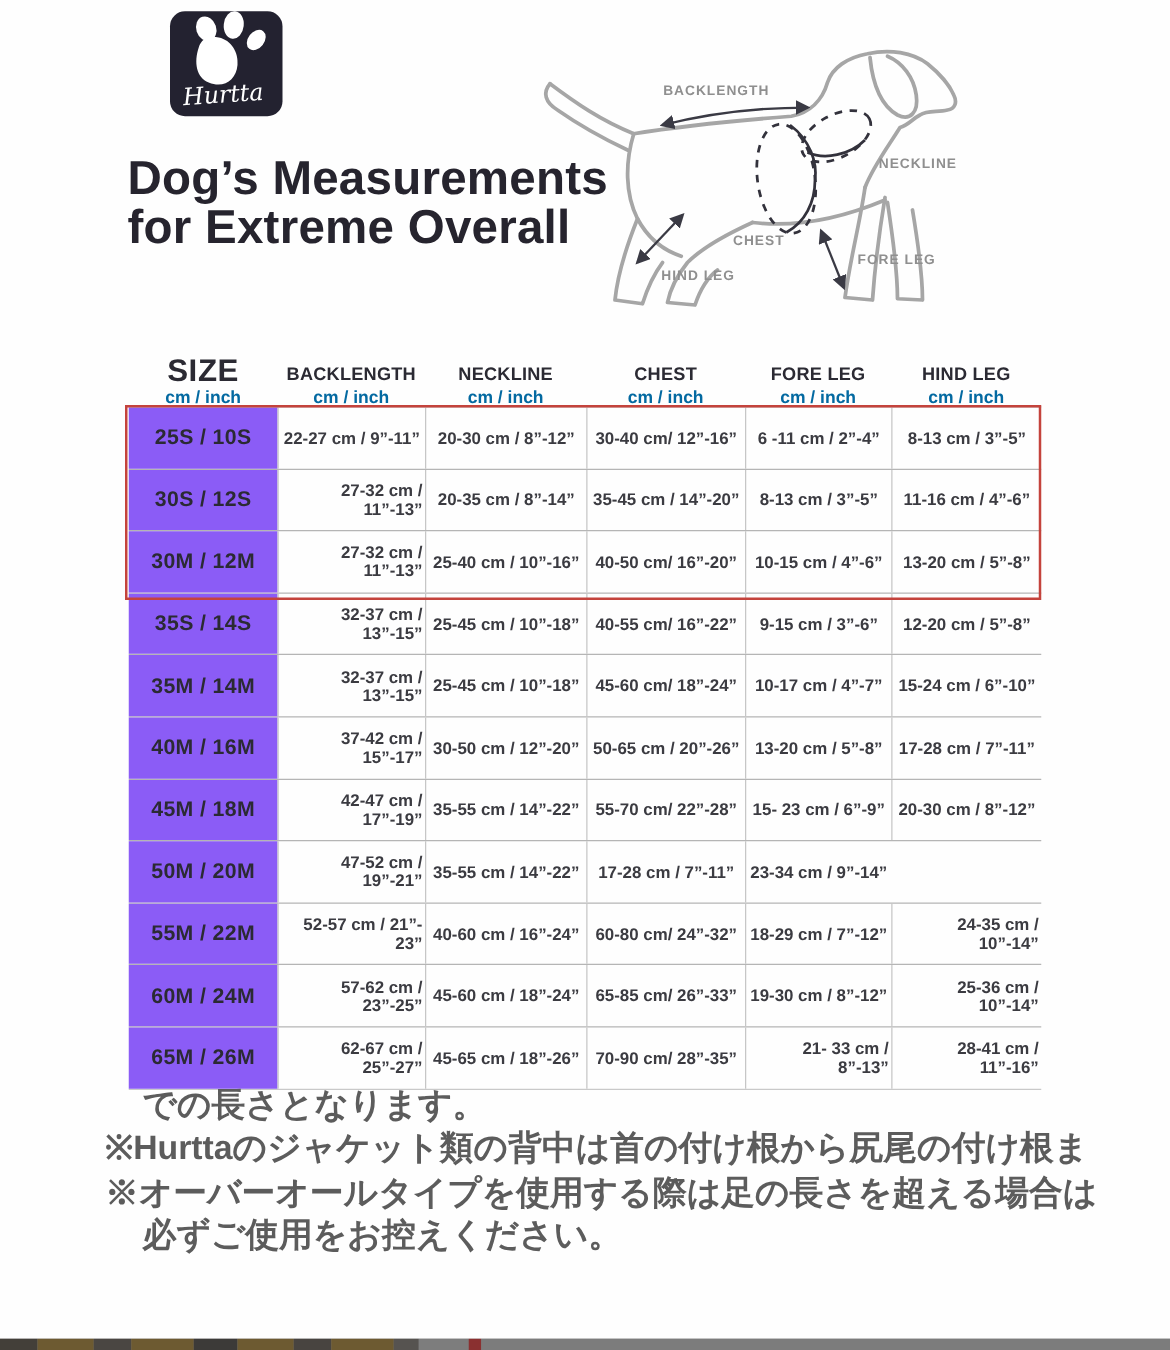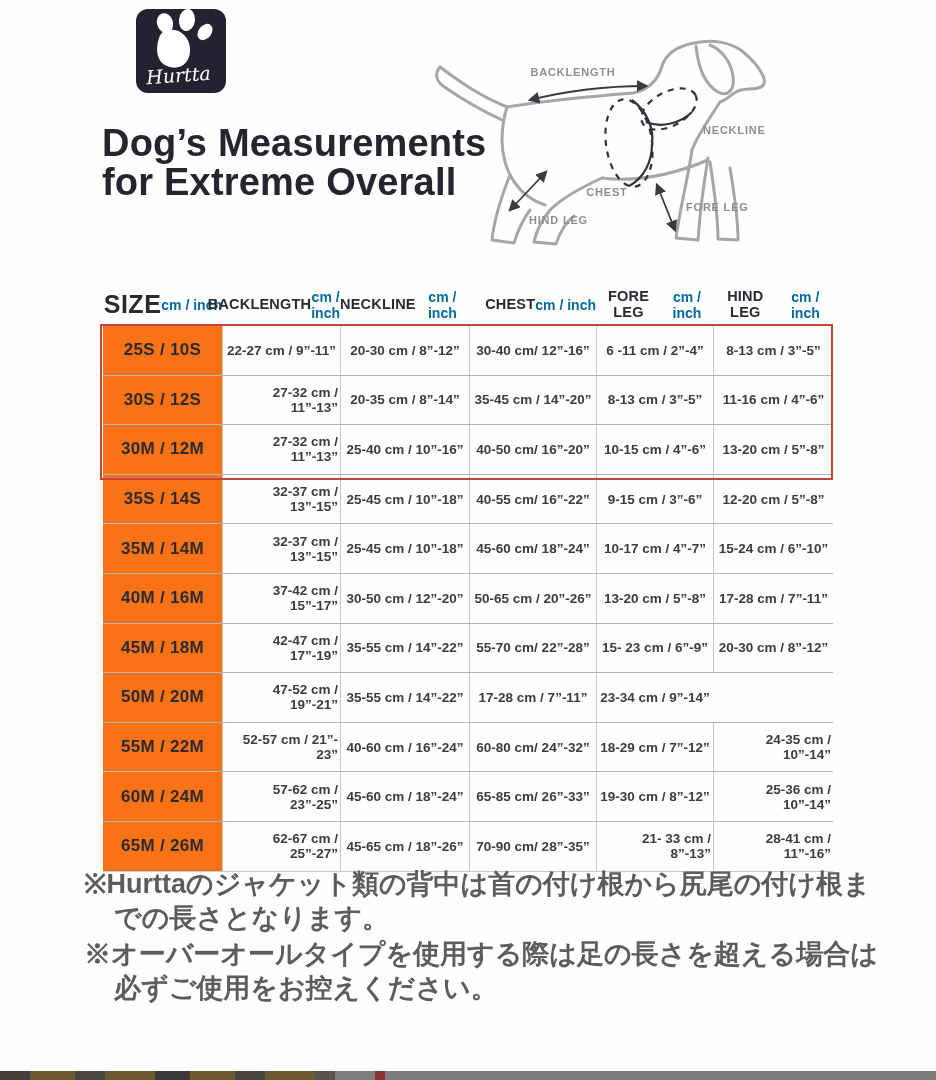--- a/index.html
+++ b/index.html
@@ -15,31 +15,31 @@
 
   
   .diagram{position:absolute;left:430px;top:10px;width:470px;height:255px;}
   .diagram text{font-family:"Liberation Sans",sans-serif;font-size:11px;font-weight:700;
                 fill:#8f8f8f;letter-spacing:0.8px;}
 
   
   .table-wrap{position:absolute;left:103px;top:283px;width:730px;}
   .thead{display:grid;grid-template-columns:119px 118px 129px 127px 117px 120px;
          height:42px;}
-  .th{display:flex;flex-direction:row;align-items:center;justify-content:flex-end;text-align:center;}
+  .th{display:flex;flex-direction:column;align-items:center;justify-content:flex-end;text-align:center;}
   .th-name{font-size:14.5px;font-weight:700;color:#2b2a33;letter-spacing:0.2px;}
   .th.size-h .th-name{font-size:25px;letter-spacing:0.5px;line-height:22px;}
   .th-unit{font-size:14px;font-weight:700;color:#0369a1;margin-top:1px;}
   .tbody{border-bottom:1px solid #c9c9c9;}
   .trow{display:grid;grid-template-columns:119px 118px 129px 127px 117px 120px;
         height:48.6px;border-top:1px solid #b5b5b5;}
   .cell{display:flex;align-items:center;justify-content:center;text-align:center;
         font-size:13.5px;font-weight:700;color:#3b3b41;padding:0 2px;}
   .cell + .cell{border-left:1px solid #c6c6c6;text-align:right;}
-  .cell.size{background:#f97316;font-size:17px;color:#2b2a33;letter-spacing:0.3px;}
+  .cell.size{background:#8b5cf6;font-size:17px;color:#2b2a33;letter-spacing:0.3px;}
 
   
   .highlight-box{position:absolute;left:100px;top:324px;width:729px;height:152px;
                  border:2px solid #c4433c;pointer-events:none;}
 
   
   .notes{position:absolute;left:84px;top:868px;width:812px;color:#5c5c5c;
          font-size:27px;line-height:33.5px;font-weight:600;
          font-family:"Liberation Sans",sans-serif;}
   .note{margin-bottom:3px;}
@@ -236,22 +236,22 @@
       <div class="cell">21- 33 cm / 8”-13”</div>
       <div class="cell">28-41 cm / 11”-16”</div>
     </div>
   </div>
   </div>
 
   <div class="highlight-box"></div>
 
   <div class="notes">
     <div class="note">
+      <div class="note-line cont">での長さとなります。</div>
       <div class="note-line">※Hurttaのジャケット類の背中は首の付け根から尻尾の付け根ま</div>
-      <div class="note-line cont">での長さとなります。</div>
     </div>
     <div class="note">
       <div class="note-line">※オーバーオールタイプを使用する際は足の長さを超える場合は</div>
       <div class="note-line cont">必ずご使用をお控えください。</div>
     </div>
   </div>
 
   <div class="sliver">
       <div style="width: 30px; background: rgb(67, 63, 57);"></div>
       <div style="width: 45px; background: rgb(109, 90, 49);"></div>

